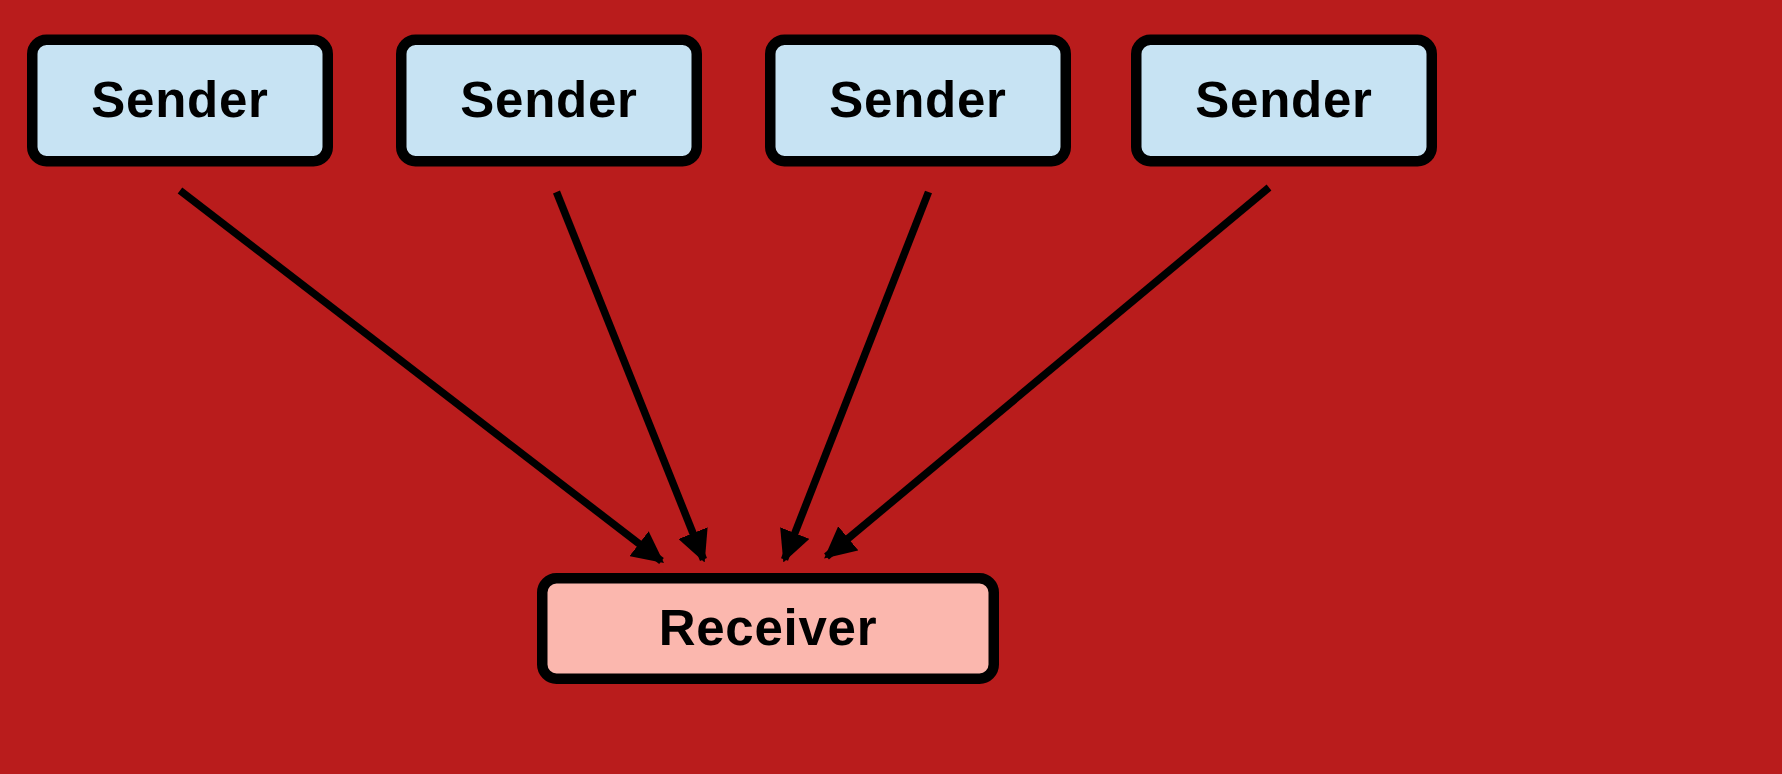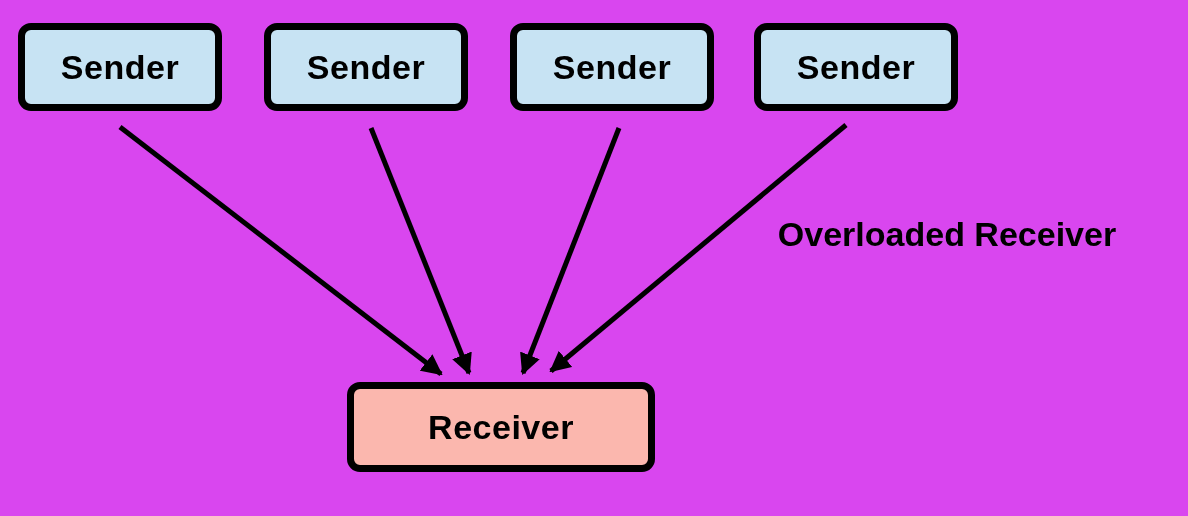--- a/index.html
+++ b/index.html
@@ -5,21 +5,21 @@
   html, body {
     margin: 0;
     padding: 0;
     background: #ffffff;
     font-family: "Liberation Sans", "DejaVu Sans", sans-serif;
   }
   .canvas {
     position: relative;
     width: 1188px;
     height: 516px;
-    background: #d946ef;
+    background: #b91c1c;
     overflow: hidden;
   }
   .arrow-layer {
     position: absolute;
     left: 0;
     top: 0;
     width: 1188px;
     height: 516px;
     pointer-events: none;
   }
@@ -40,24 +40,24 @@
     width: 204px;
     height: 88px;
     top: 23px;
     background: #C7E3F3;
   }
   .sender-1 { left: 18px; }
   .sender-2 { left: 264px; }
   .sender-3 { left: 510px; }
   .sender-4 { left: 754px; }
   .receiver {
-    left: 347px;
+    left: 358px;
     top: 382px;
     width: 308px;
-    height: 90px;
+    height: 74px;
     background: #FBB7AE;
     text-align: right;
   }
   .annotation {
     position: absolute;
     left: 712px;
     top: 212px;
     width: 470px;
     text-align: center;
     font-weight: bold;
@@ -103,16 +103,15 @@
 
   <div class="node sender sender-4">
     <span>Sender</span>
   </div>
 
   <div class="node receiver">
     <span>Receiver</span>
   </div>
 
   <div class="annotation">
-    <p class="annotation-title">Overloaded Receiver</p>
   </div>
 
 </div>
 
 </body></html>

